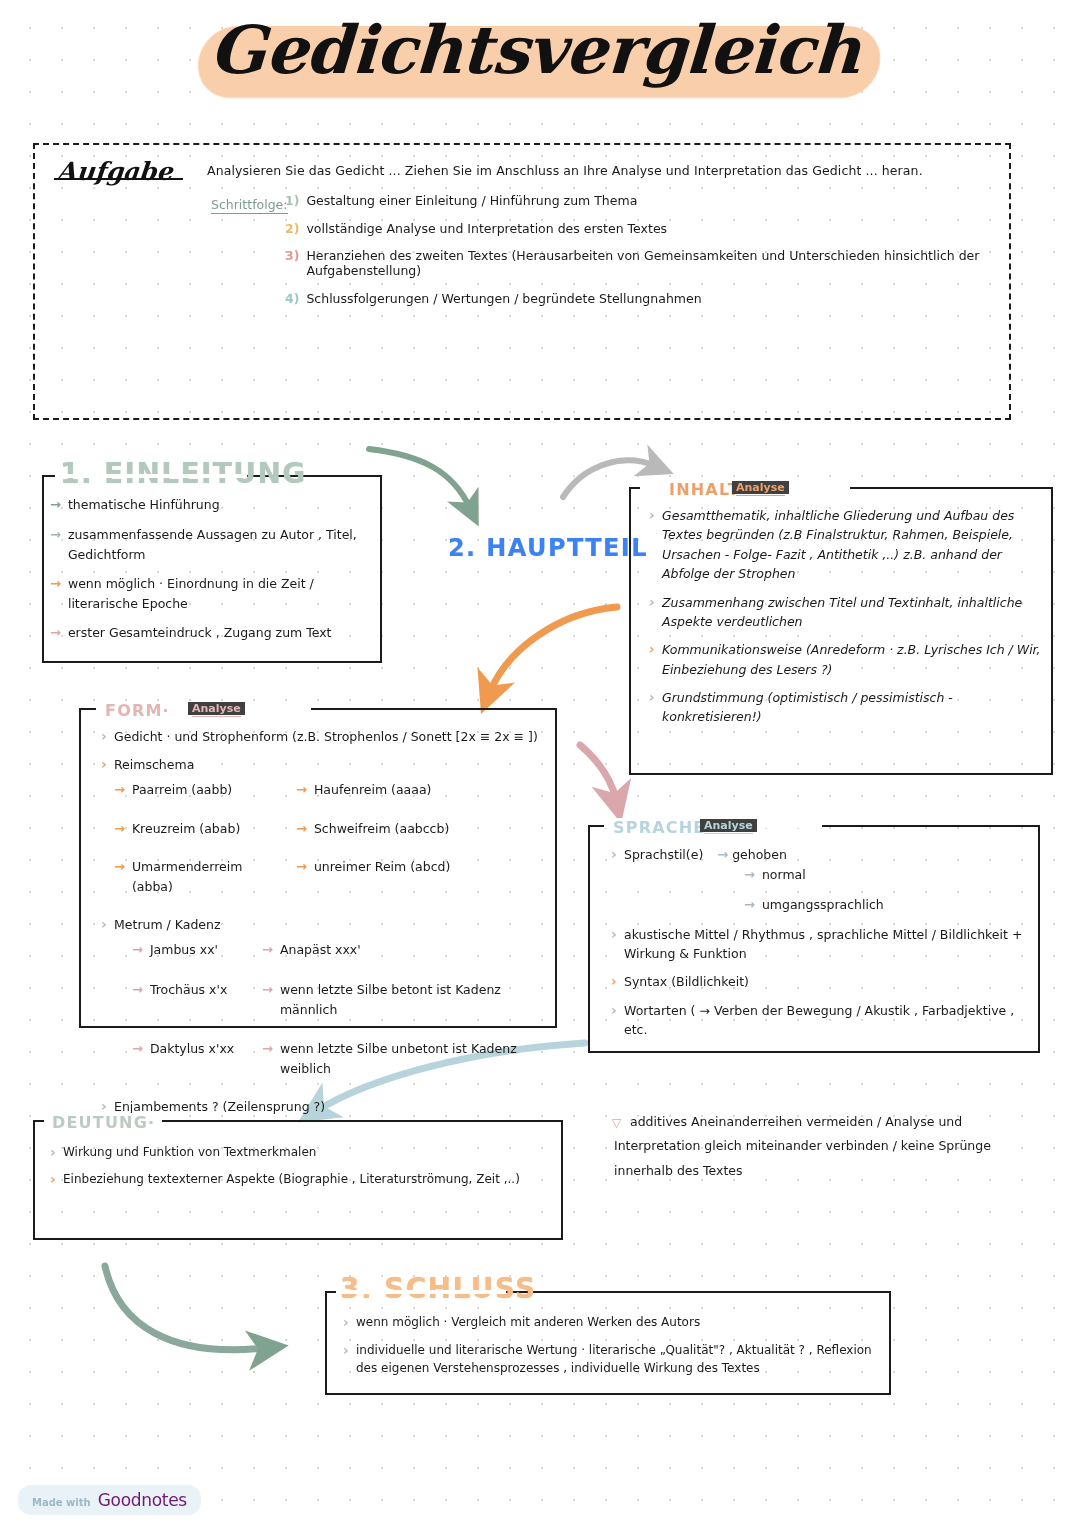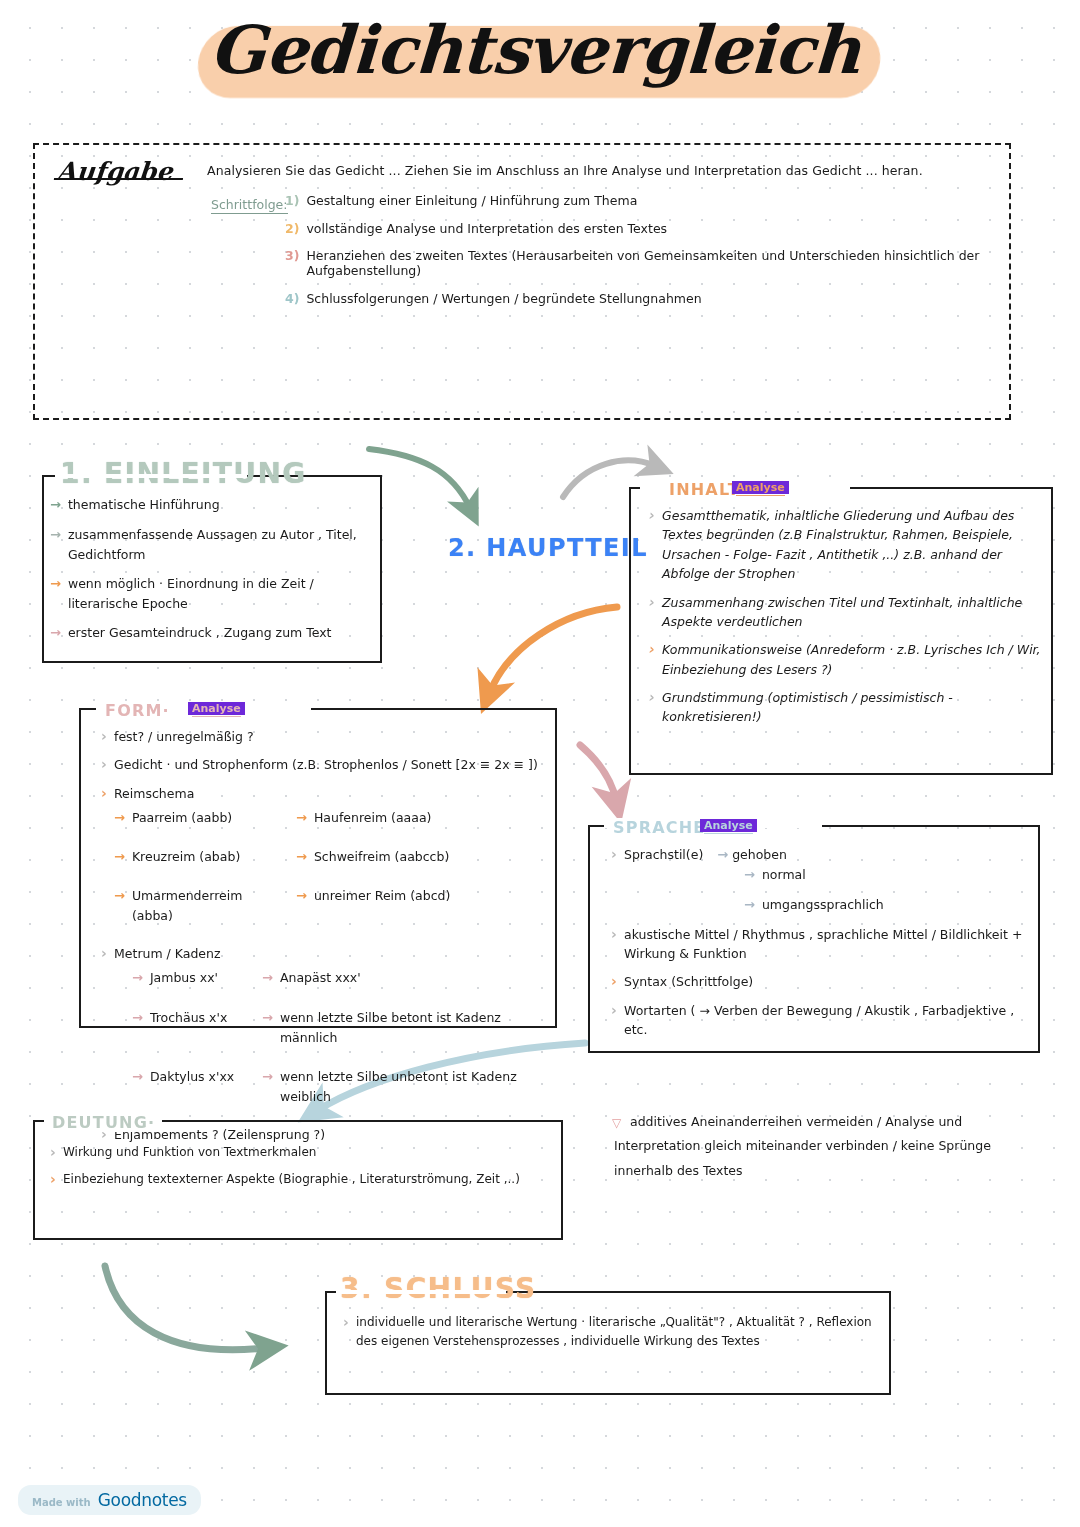--- a/index.html
+++ b/index.html
@@ -91,21 +91,21 @@
     text-shadow:0 0 1px #f6bd8a;}
 
   
   .box{position:absolute;border:2px solid #1b1b1b;box-sizing:border-box;background:transparent;z-index:3;}
   .box-head{
     position:absolute;z-index:5;font-weight:bold;font-size:16px;letter-spacing:1.2px;
     background:#fff;padding:0 5px;
   }
   .box-sub{
     position:absolute;z-index:5;font-size:11px;font-weight:bold;
-    background:#6d28d9;padding:0 4px;
+    background:#404040;padding:0 4px;
   }
   .box-sub span{border-bottom:1.2px solid currentColor;padding-bottom:1px;}
 
   
   .notch{position:absolute;background:#fff;z-index:4;height:4px;}
 
   ul.blist{list-style:none;margin:0;padding:0;}
   ul.blist>li{
     position:relative;padding-left:16px;margin-bottom:9px;
     font-size:12.5px;line-height:1.55;color:#1b1b1b;
@@ -170,21 +170,21 @@
   #schluss-inner>li{font-size:12px;margin-bottom:9px;}
   #schluss-inner>li:before{color:#b9b9b9;}
 
   
   #goodnotes{
     position:absolute;left:18px;top:1485px;z-index:6;
     background:#e9f3f7;border-radius:13px;padding:5px 14px;
     display:flex;align-items:baseline;gap:7px;
   }
   #gn-made{font-size:10px;color:#9bb9c7;font-weight:bold;}
-  #gn-name{font-size:17px;color:#0369a1;letter-spacing:-.3px;}
+  #gn-name{font-size:17px;color:#701a75;letter-spacing:-.3px;}
 </style>
 </head>
 <body>
 
 <div id="paper"></div>
 
 <svg class="arrows" width="1080" height="1527" viewBox="0 0 1080 1527">
   <defs>
     <marker id="hg" markerWidth="7" markerHeight="7" refX="3" refY="3.2" orient="auto">
       <path d="M0.4,0.4 L6.4,3.2 L0.4,6.2 L2,3.2 Z" fill="#7fa38f"></path>
@@ -283,21 +283,20 @@
   <li>Zusammenhang zwischen Titel und Textinhalt, inhaltliche Aspekte verdeutlichen</li>
   <li>Kommunikationsweise (Anredeform · z.B. Lyrisches Ich / Wir, Einbeziehung des Lesers ?)</li>
   <li>Grundstimmung (optimistisch / pessimistisch - konkretisieren!)</li>
 </ul>
 
 <div class="notch" style="left:96px;top:707px;width:215px;"></div>
 <div class="box" id="box-form"></div>
 <div class="box-head" id="form-head">FORM·</div>
 <div class="box-sub" id="form-sub"><span>Analyse</span></div>
 <ul class="blist" id="form-inner">
-  <li>fest? / unregelmäßig ?</li>
   <li>Gedicht · und Strophenform (z.B. Strophenlos / Sonett [2x ≡ 2x ≡ ])</li>
   <li class="hl">
     <span>Reimschema</span>
     <div class="rhyme-grid">
       <div class="arrow-item">
           <span class="ar">→</span>
           <span>Paarreim (aabb)</span>
         </div>
       <div class="arrow-item">
           <span class="ar">→</span>
@@ -367,40 +366,41 @@
           <span class="ar">→</span>
           <span>normal</span>
         </div>
       <div class="arrow-item">
           <span class="ar">→</span>
           <span>umgangssprachlich</span>
         </div>
     </div>
   </li>
   <li>akustische Mittel / Rhythmus , sprachliche Mittel / Bildlichkeit + Wirkung &amp; Funktion</li>
-  <li class="hl">Syntax (Schrittfolge)</li>
+  <li class="hl">Syntax (Bildlichkeit)</li>
   <li>Wortarten ( → Verben der Bewegung / Akustik , Farbadjektive , etc.</li>
 </ul>
 
 <div class="notch" style="left:44px;top:1119px;width:118px;"></div>
 <div class="box" id="box-deutung"></div>
 <div class="box-head" id="deutung-head">DEUTUNG·</div>
 <ul class="blist" id="deutung-inner">
   <li>Wirkung und Funktion von Textmerkmalen</li>
   <li class="hl">Einbeziehung textexterner Aspekte (Biographie , Literaturströmung, Zeit ,..)</li>
 </ul>
 
 <div id="note">
   <span class="warn">▽</span>
   <span class="txt">additives Aneinanderreihen vermeiden / Analyse und Interpretation gleich miteinander verbinden / keine Sprünge innerhalb des Textes</span>
 </div>
 
 <div class="big-head" id="h-schluss">3. SCHLUSS</div>
 <div class="notch" style="left:336px;top:1290px;width:170px;"></div>
 <div class="box" id="box-schluss"></div>
 <ul class="blist" id="schluss-inner">
+  <li>wenn möglich · Vergleich mit anderen Werken des Autors</li>
   <li>individuelle und literarische Wertung · literarische „Qualität"? , Aktualität ? , Reflexion des eigenen Verstehensprozesses , individuelle Wirkung des Textes</li>
 </ul>
 
 <div id="goodnotes">
   <span id="gn-made">Made with</span>
   <span id="gn-name">Goodnotes</span>
 </div>
 
 </body></html>

